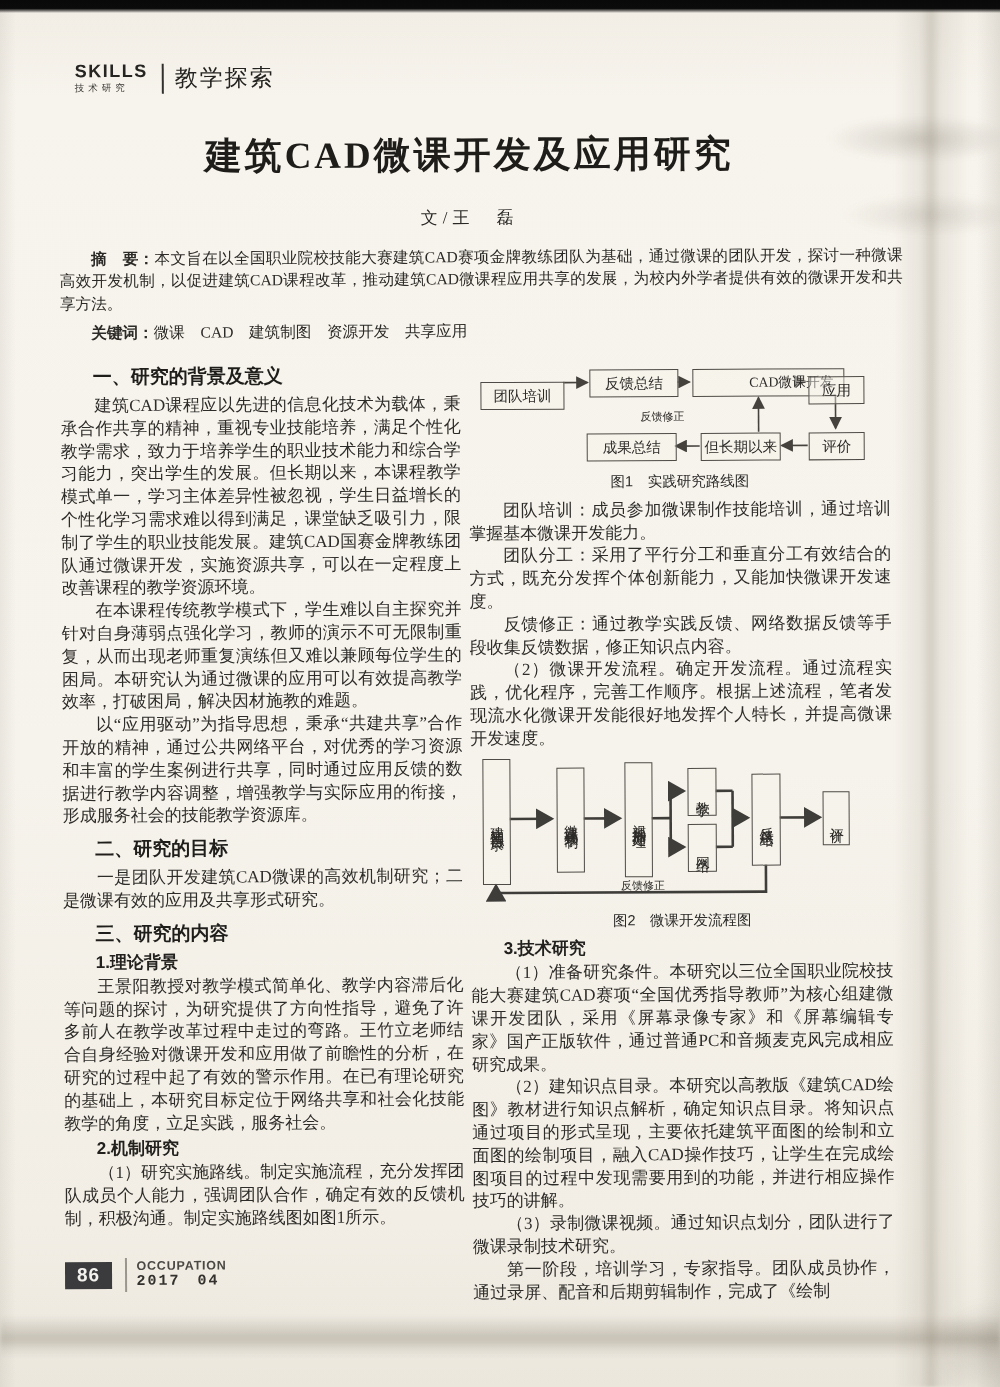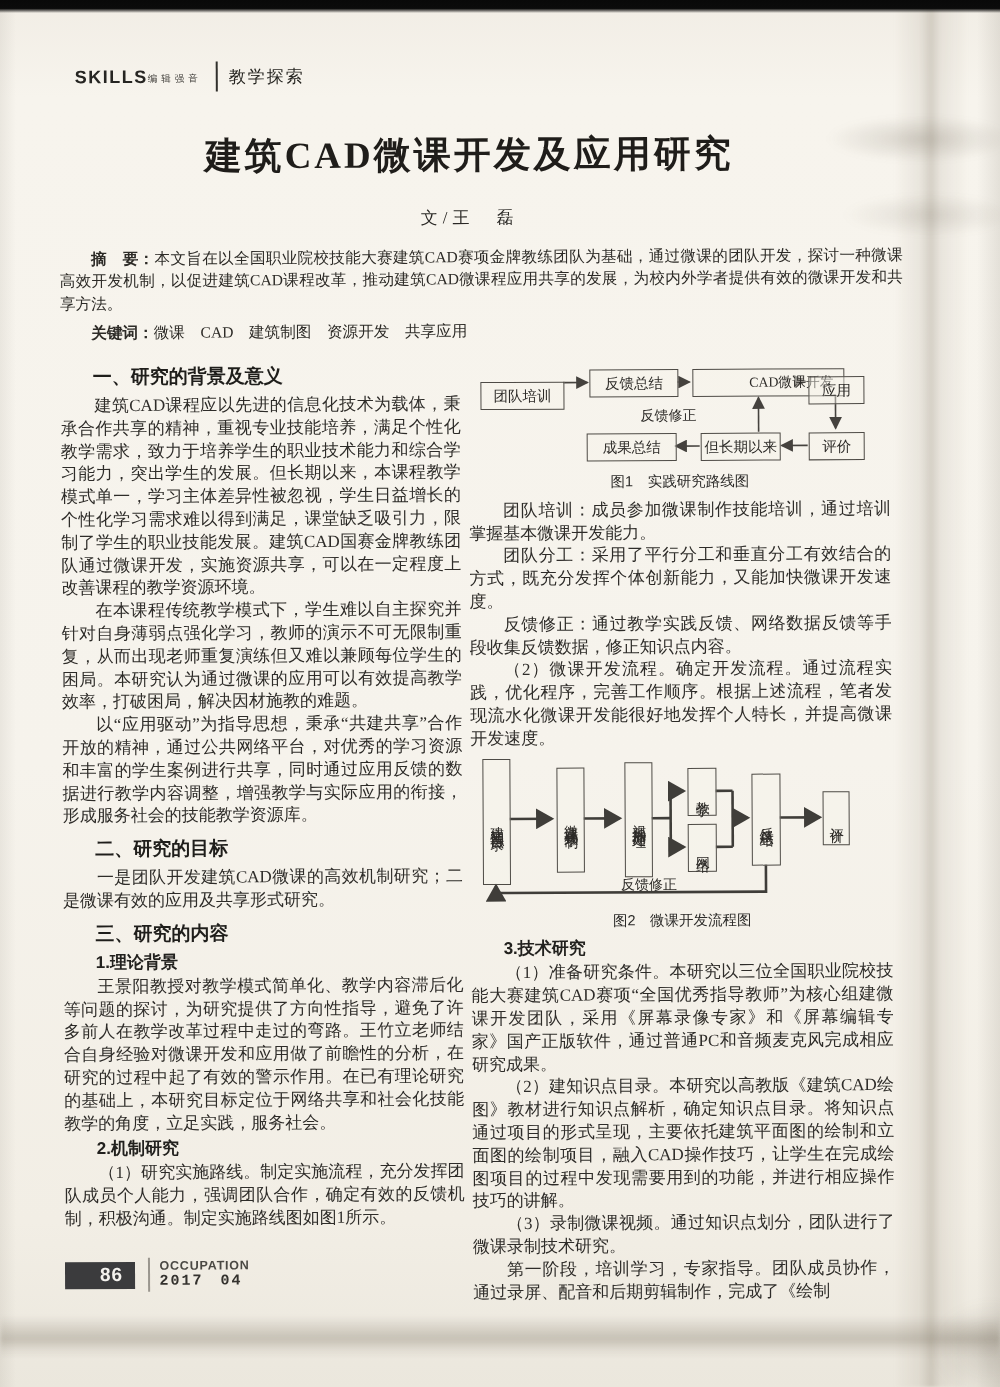--- a/index.html
+++ b/index.html
@@ -26,25 +26,25 @@
   .bottom-shadow{position:absolute;left:0;top:1316px;width:100%;height:42px;
     background:linear-gradient(180deg,rgba(0,0,0,0) 0%,rgba(108,98,82,.30) 55%,rgba(140,132,118,.12) 80%,rgba(0,0,0,0) 100%);
     filter:blur(2px);z-index:4;}
   .corner-shadow{position:absolute;left:930px;top:1300px;width:120px;height:100px;
     background:radial-gradient(ellipse at center,rgba(90,80,66,.20),rgba(0,0,0,0) 70%);filter:blur(4px);z-index:4;}
 
   .page-content{position:absolute;inset:0;transform:rotate(-0.3deg);transform-origin:50% 50%;z-index:2;}
 
   
   .masthead{position:absolute;left:78px;top:60px;display:flex;align-items:center;}
-  .logo-block{display:flex;flex-direction:row;align-items:flex-end;}
+  .logo-block{display:flex;flex-direction:column;align-items:flex-start;}
   .logo-main{font-weight:800;font-size:18px;letter-spacing:1.5px;color:#262522;line-height:1;}
   .logo-sub{font-size:9.5px;letter-spacing:4px;color:#3a3834;margin-top:2px;}
   .mast-divider{width:2px;height:30px;background:#31302c;margin:0 11px 0 14px;}
-  .mast-section{font-size:17px;color:#24231f;letter-spacing:2px;}
+  .mast-section{font-size:23px;color:#24231f;letter-spacing:2px;}
 
   
   .article-title{position:absolute;left:0;top:130px;width:944px;text-align:center;
     font-size:37px;font-weight:700;letter-spacing:3px;color:#1f1d1a;}
   .byline{position:absolute;left:0;top:206px;width:944px;text-align:center;
     font-size:17px;letter-spacing:5px;color:#2a2825;}
 
   
   .abstract-block{position:absolute;left:62px;top:246px;width:843px;
     font-size:15.6px;line-height:22.3px;text-align:justify;color:#2d2b27;}
@@ -65,47 +65,47 @@
 
   
   .figure{margin:4px 0 6px;}
   .fig-stage{position:relative;}
   .fig1-stage{width:420px;height:100px;}
   .fig2-stage{width:428px;height:150px;}
   .fig-svg{position:absolute;inset:0;}
   .fig-box{position:absolute;border:1.4px solid #4e4b46;display:flex;align-items:center;justify-content:center;
     font-size:14.5px;color:#2c2a27;background:rgba(246,243,236,.45);line-height:1;}
   .vbox{writing-mode:vertical-rl;letter-spacing:2px;}
-  .fig-float-label{position:absolute;font-size:14px;color:#2c2a27;}
+  .fig-float-label{position:absolute;font-size:11px;color:#2c2a27;}
   .fig-caption{text-align:center;font-family:"Liberation Sans","DejaVu Sans",sans-serif;
     font-size:14.5px;color:#2a2927;margin-top:5px;text-indent:0 !important;}
 
   
   .footer{position:absolute;left:62px;top:1256px;display:flex;align-items:center;}
   .page-badge{width:47px;height:27px;background:#3b3b3d;color:#f4f2ee;
     font-family:"Liberation Sans","DejaVu Sans",sans-serif;font-weight:700;font-size:19px;
-    display:flex;align-items:center;justify-content:center;letter-spacing:1px;padding-left:23px;}
+    display:flex;align-items:center;justify-content:center;letter-spacing:1px;}
   .footer-divider{width:1.5px;height:34px;background:#9a968e;margin-left:13px;}
   .footer-text{margin-left:10px;display:flex;flex-direction:column;}
   .journal-name{font-family:"Liberation Sans","DejaVu Sans",sans-serif;font-weight:700;
     font-size:12.5px;color:#4a4843;letter-spacing:.8px;line-height:1.15;}
   .issue{font-family:Liberation Mono, monospace;font-weight:800;
     font-size:15px;color:#34322e;letter-spacing:2px;line-height:1.2;}
 </style>
 </head>
 <body>
 
 <div id="canvas">
 
   <div class="page-content">
 
     <div class="masthead">
       <div class="logo-block">
         <div class="logo-main sans">SKILLS</div>
-        <div class="logo-sub sans">编辑强音</div>
+        <div class="logo-sub sans">技术研究</div>
       </div>
       <div class="mast-divider"></div>
       <div class="mast-section sans">教学探索</div>
     </div>
 
     <div class="article-title">建筑CAD微课开发及应用研究</div>
     <div class="byline">文/王　磊</div>
 
     <div class="abstract-block">
       <p><span class="lbl">摘　要：</span><span>本文旨在以全国职业院校技能大赛建筑CAD赛项金牌教练团队为基础，通过微课的团队开发，探讨一种微课高效开发机制，以促进建筑CAD课程改革，推动建筑CAD微课程应用共享的发展，为校内外学者提供有效的微课开发和共享方法。</span></p>

